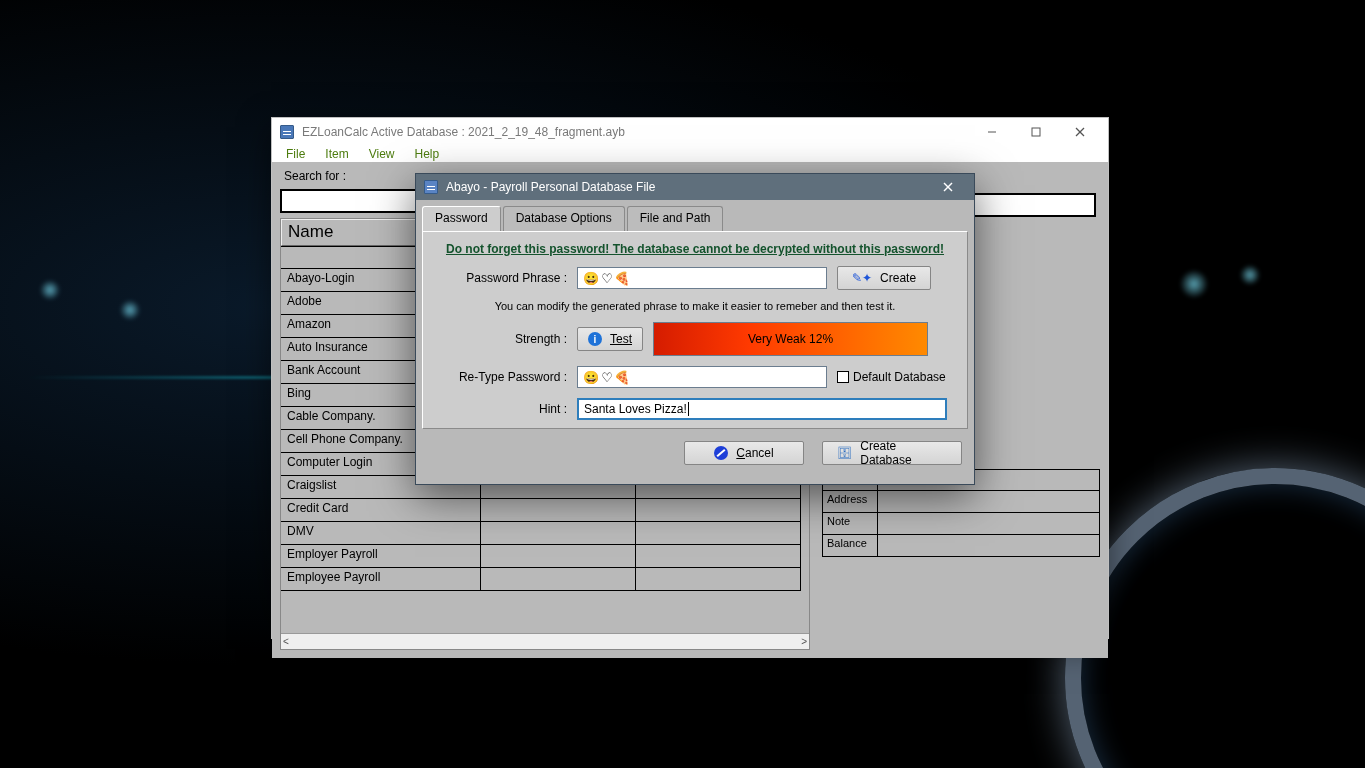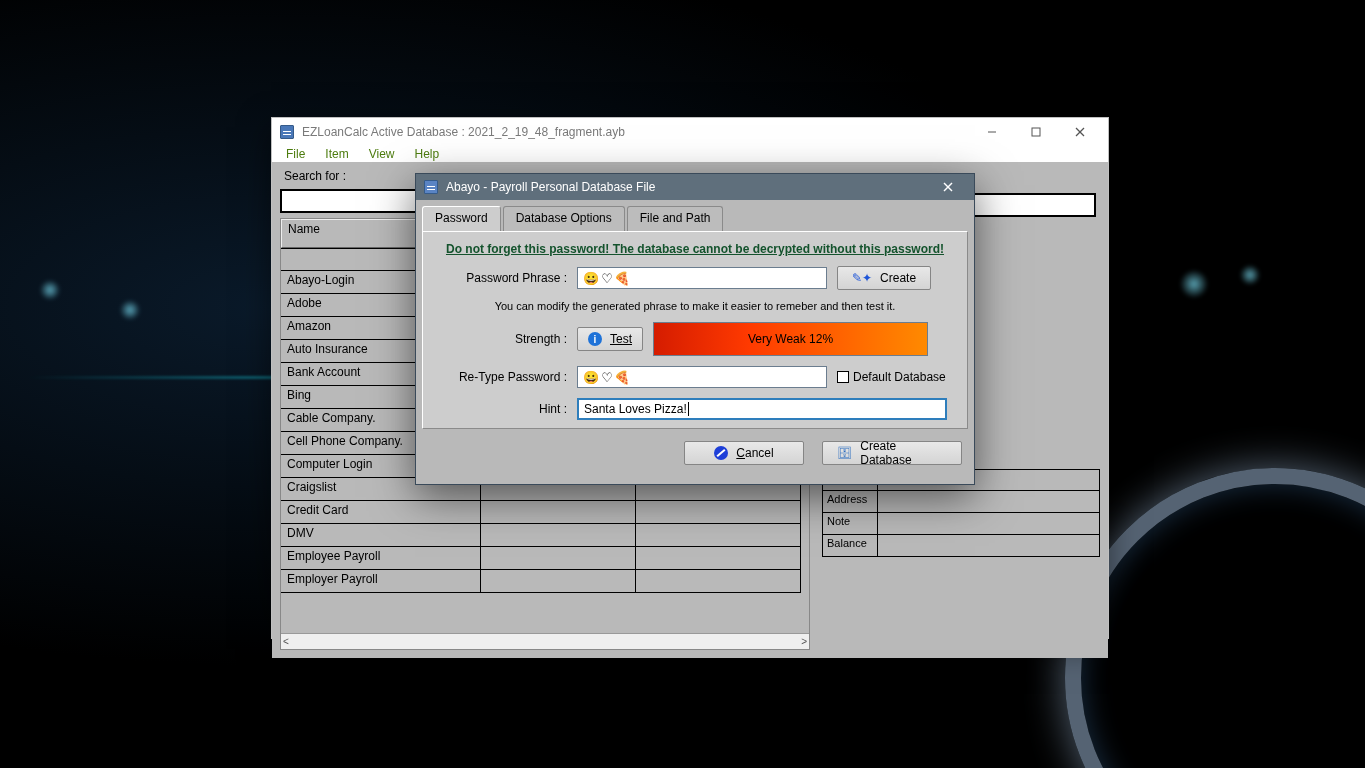--- a/index.html
+++ b/index.html
@@ -52,21 +52,21 @@
   .left-panel { display:flex; flex-direction:column; gap:5px; }
   .search-row { display:flex; align-items:center; gap:6px; font-size:12px; color:#000; }
   .search-row .lbl { padding:1px 4px; }
   .searchbox { width:195px; height:24px; background:#fff; border:2px solid #000; }
 
   .data-table {
     width:530px; height:432px; background:#b9b9b9; position:relative;
     border:1px solid #888; display:flex; flex-direction:column;
   }
   .head-row { display:grid; grid-template-columns: 200px 155px 165px; }
-  .head-row .th { background:#b9b9b9; font-size:12px; color:#000; padding:2px 6px 11px 6px;
+  .head-row .th { background:#b9b9b9; font-size:17px; color:#000; padding:2px 6px 3px 6px;
     border:1px solid #666; border-top:1px solid #eee; border-left:1px solid #eee; }
   .rows { flex:1; overflow:hidden; background:#b9b9b9; }
   .row { display:grid; grid-template-columns: 200px 155px 165px; height:23px; }
   .row .cell { background:#b9b9b9; border:1px solid #000; border-top:none; border-left:none;
     padding:2px 6px 0 6px; font-size:12px; color:#000; white-space:nowrap; overflow:hidden; }
   .row:first-child .cell { border-top:1px solid #000; }
   .hscroll { height:16px; background:#efefef; border-top:1px solid #999; display:flex;
     align-items:center; justify-content:space-between; padding:0 2px; font-size:10px; color:#555; }
 
   .right-panel { flex:1; display:flex; flex-direction:column; padding-top:2px; }
@@ -248,26 +248,26 @@
               <div class="cell">Credit Card</div>
               <div class="cell"></div>
               <div class="cell"></div>
             </div>
             <div class="row">
               <div class="cell">DMV</div>
               <div class="cell"></div>
               <div class="cell"></div>
             </div>
             <div class="row">
+              <div class="cell">Employer Payroll</div>
+              <div class="cell"></div>
+              <div class="cell"></div>
+            </div>
+            <div class="row">
               <div class="cell">Employee Payroll</div>
-              <div class="cell"></div>
-              <div class="cell"></div>
-            </div>
-            <div class="row">
-              <div class="cell">Employer Payroll</div>
               <div class="cell"></div>
               <div class="cell"></div>
             </div>
           </div>
         <div class="hscroll">
           <span>&lt;</span>
           <span>&gt;</span>
         </div>
       </div>
     </div>

